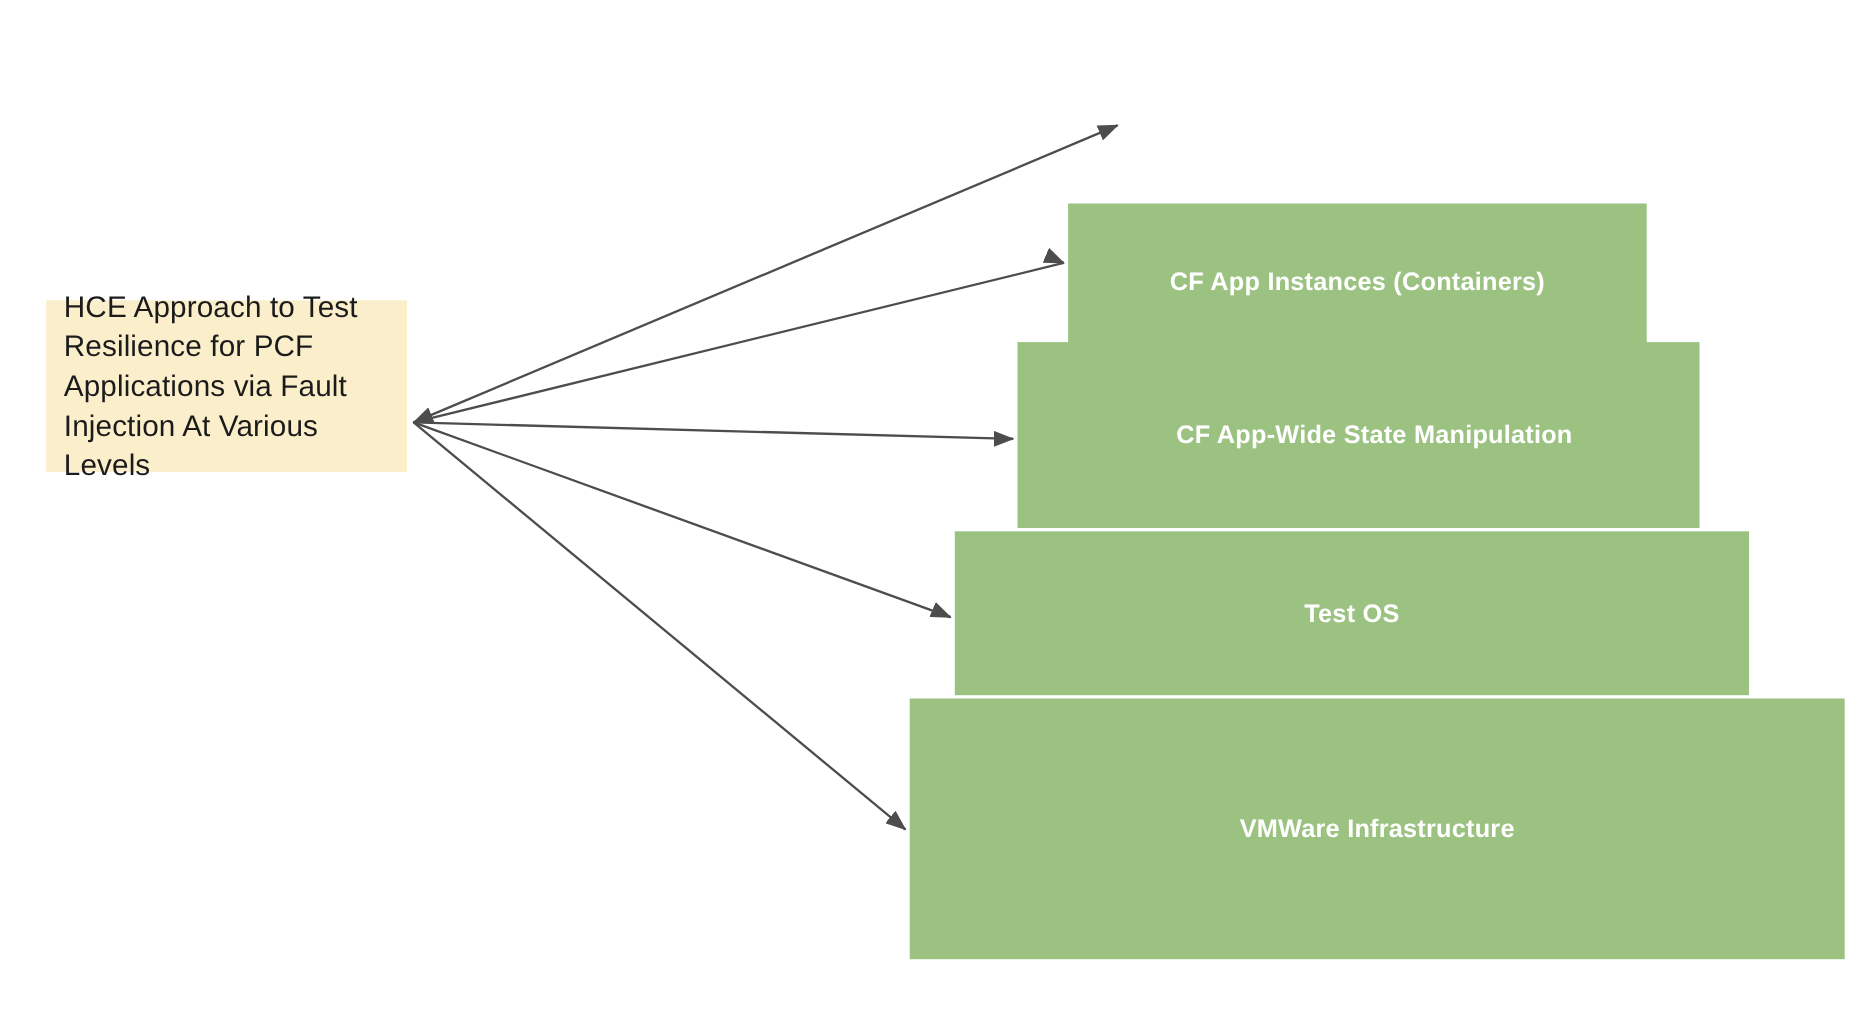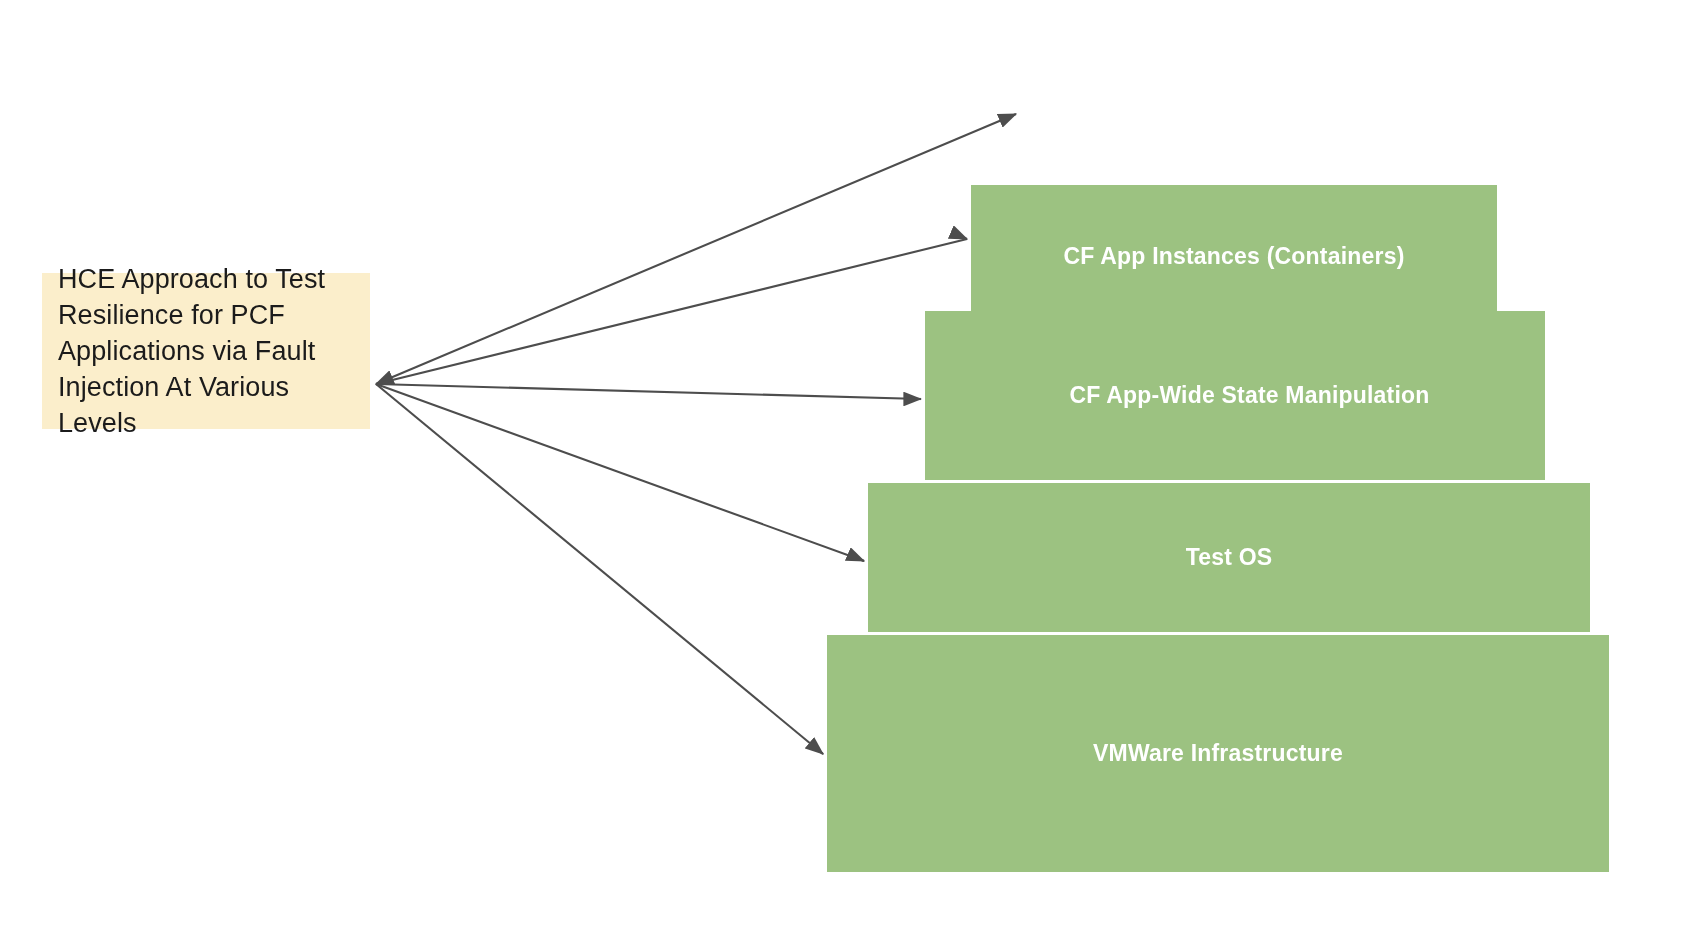--- a/index.html
+++ b/index.html
@@ -98,17 +98,17 @@
   </div>
 
   <div class="layer-box" style="left:925px; top:311px; width:620px; height:169px;padding-left:29px;">
     <span class="layer-label">CF App-Wide State Manipulation</span>
   </div>
 
   <div class="layer-box" style="left:868px; top:483px; width:722px; height:149px;">
     <span class="layer-label">Test OS</span>
   </div>
 
-  <div class="layer-box" style="left:827px; top:635px; width:782px; height:237px;">
+  <div class="layer-box" style="left:827px; top:635px; width:850px; height:237px;">
     <span class="layer-label">VMWare Infrastructure</span>
   </div>
 
 </div>
 
 </body></html>

